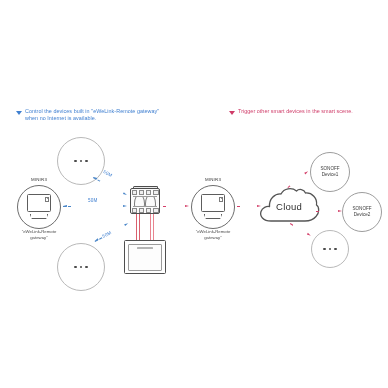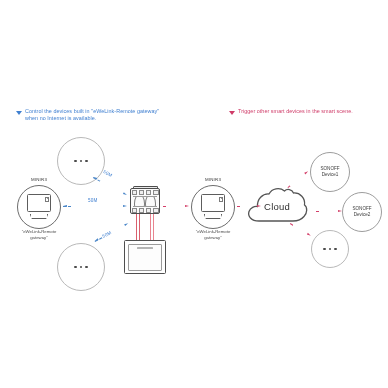--- a/index.html
+++ b/index.html
@@ -103,21 +103,21 @@
   }
   #wallswitch .inner{
     position:absolute;left:4px;top:3.5px;width:34px;height:27px;
     border:1px solid #9b9b9b;border-radius:1px;background:#fdfdfd;box-sizing:border-box;
   }
   #wallswitch .rocker{
     position:absolute;left:13px;top:7px;width:16px;height:2.2px;background:#b4b4b4;border-radius:.5px;
   }
 
   
-  #cloud{position:absolute;left:246px;top:186px;width:62px;height:38px;}
+  #cloud{position:absolute;left:258px;top:186px;width:62px;height:38px;}
   #cloud svg{display:block;width:62px;height:38px;}
   #cloud .cname{
     position:absolute;left:0;top:0;width:62px;height:38px;
     display:flex;align-items:center;justify-content:center;
     font-size:9.5px;color:#2f2f2f;letter-spacing:.2px;padding-top:3px;box-sizing:border-box;
   }
 
   
   .arrow{position:absolute;transform-origin:0 50%;height:3.6px;pointer-events:none;}
   .arrow .line{

